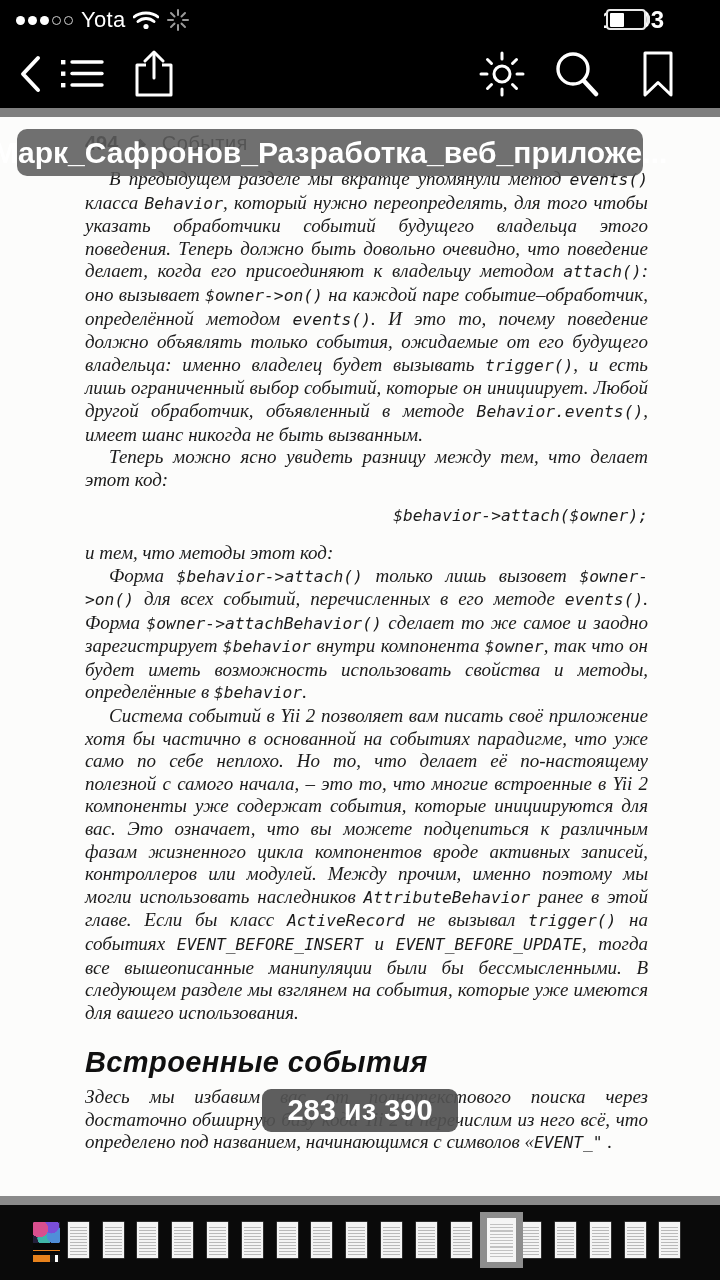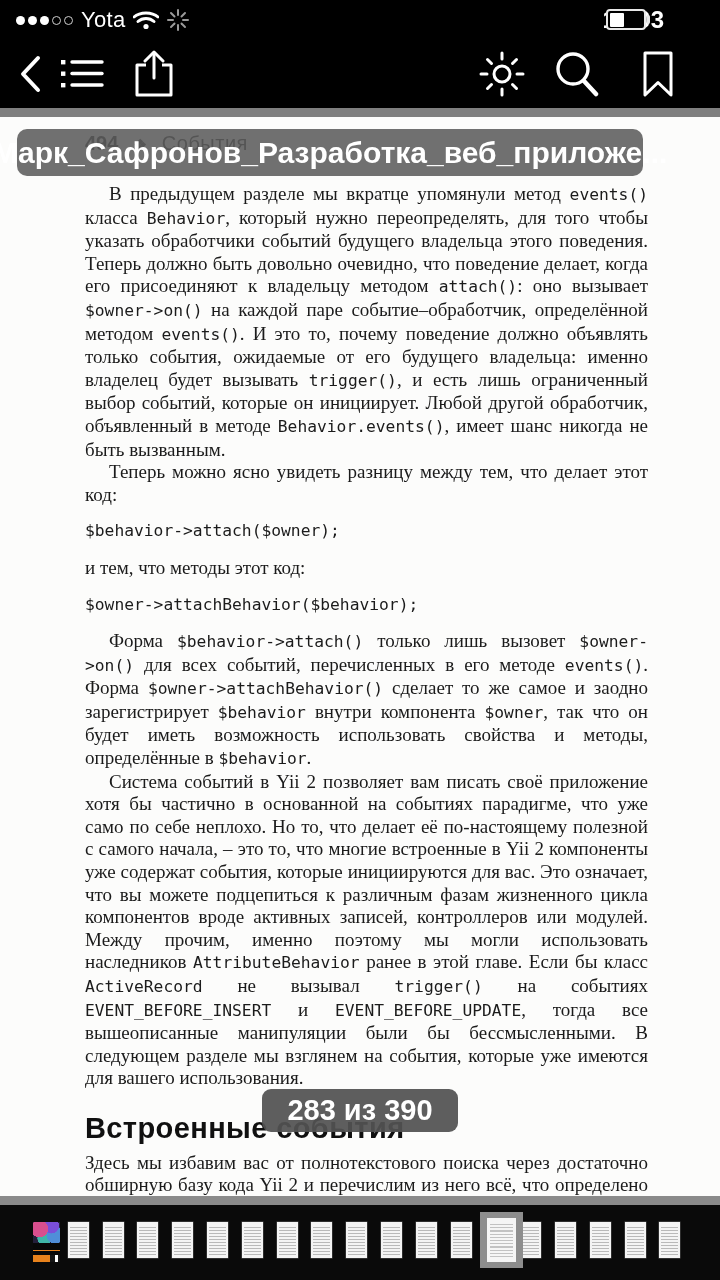--- a/index.html
+++ b/index.html
@@ -30,27 +30,27 @@
   .gap-top{position:absolute;top:108px;left:0;width:720px;height:9px;background:#7f7f7f;}
   .gap-bottom{position:absolute;top:1196px;left:0;width:720px;height:9px;background:#8a8a8a;}
 
   
   .page-view{position:absolute;top:117px;left:0;width:720px;height:1079px;background:#fcfcfb;}
   .page-inner{padding:15px 72px 0 85px;}
   .page-header{display:flex;align-items:baseline;gap:15px;height:28px;
                color:#3c3c3c;font-weight:700;font-size:20px;}
   .page-header .sep{font-size:15px;color:#4a4a4a;}
   .page-header .chapter{font-weight:400;letter-spacing:.5px;}
-  .page-body{margin-top:23px;font-family:"Liberation Serif",serif;font-size:19px;
-             line-height:22.6px;color:#1b1b1b;text-align:justify;}
+  .page-body{margin-top:8px;font-family:"Liberation Serif",serif;font-size:19px;
+             line-height:22.6px;color:#1b1b1b;text-align:justify;font-style:italic;}
   .page-body p.para{margin:0;}
   .page-body p.para.indent{text-indent:24px;}
   .code-inline{font-family:"DejaVu Sans Mono",monospace;font-size:16.3px;}
   pre.codeblock{margin:14px 0;font-family:"DejaVu Sans Mono",monospace;font-size:16.3px;
-                color:#1b1b1b;text-align:left;}
+                color:#1b1b1b;text-align:right;}
   h2.section-heading{margin:27px 0 12px;font-family:"Liberation Sans",sans-serif;
                      font-weight:700;font-size:29px;letter-spacing:.4px;color:#101010;text-align:left;}
 
   
   .filename-toast{position:absolute;left:17px;top:129px;width:626px;height:47px;border-radius:10px;
                   background:rgba(88,88,88,.86);display:flex;align-items:center;justify-content:center;z-index:5;}
   .filename-toast span{color:#fff;font-size:30px;font-weight:700;white-space:nowrap;}
 
   
   .page-indicator{position:absolute;left:262px;top:1089px;width:196px;height:43px;border-radius:9px;
@@ -181,21 +181,20 @@
       <div class="page-header">
         <span>494</span>
         <span class="sep">❖</span>
         <span class="chapter">События</span>
       </div>
       <div class="page-body" id="page-body">
           <p class="para indent"><span>В предыдущем разделе мы вкратце упомянули метод </span><span class="code-inline">events()</span><span> класса </span><span class="code-inline">Behavior</span><span>, который нужно переопределять, для того чтобы указать обработчики событий будущего владельца этого поведения. Теперь должно быть довольно очевидно, что поведение делает, когда его присоединяют к владельцу методом </span><span class="code-inline">attach()</span><span>: оно вызывает </span><span class="code-inline">$owner-&gt;on()</span><span> на каждой паре событие–обработчик, определённой методом </span><span class="code-inline">events()</span><span>. И это то, почему поведение должно объявлять только события, ожидаемые от его будущего владельца: именно владелец будет вызывать </span><span class="code-inline">trigger()</span><span>, и есть лишь ограниченный выбор событий, которые он инициирует. Любой другой обработчик, объявленный в методе </span><span class="code-inline">Behavior.events()</span><span>, имеет шанс никогда не быть вызванным.</span></p>
           <p class="para indent"><span>Теперь можно ясно увидеть разницу между тем, что делает этот код:</span></p>
           <pre class="codeblock">$behavior-&gt;attach($owner);</pre>
           <p class="para"><span>и тем, что методы этот код:</span></p>
-          <pre class="codeblock">$owner-&gt;attachBehavior($behavior);</pre>
           <p class="para indent"><span>Форма </span><span class="code-inline">$behavior-&gt;attach()</span><span> только лишь вызовет </span><span class="code-inline">$owner-&gt;on()</span><span> для всех событий, перечисленных в его методе </span><span class="code-inline">events()</span><span>. Форма </span><span class="code-inline">$owner-&gt;attachBehavior()</span><span> сделает то же самое и заодно зарегистрирует </span><span class="code-inline">$behavior</span><span> внутри компонента </span><span class="code-inline">$owner</span><span>, так что он будет иметь возможность использовать свойства и методы, определённые в </span><span class="code-inline">$behavior</span><span>.</span></p>
           <p class="para indent"><span>Система событий в Yii 2 позволяет вам писать своё приложение хотя бы частично в основанной на событиях парадигме, что уже само по себе неплохо. Но то, что делает её по-настоящему полезной с самого начала, – это то, что многие встроенные в Yii 2 компоненты уже содержат события, которые инициируются для вас. Это означает, что вы можете подцепиться к различным фазам жизненного цикла компонентов вроде активных записей, контроллеров или модулей. Между прочим, именно поэтому мы могли использовать наследников </span><span class="code-inline">AttributeBehavior</span><span> ранее в этой главе. Если бы класс </span><span class="code-inline">ActiveRecord</span><span> не вызывал </span><span class="code-inline">trigger()</span><span> на событиях </span><span class="code-inline">EVENT_BEFORE_INSERT</span><span> и </span><span class="code-inline">EVENT_BEFORE_UPDATE</span><span>, тогда все вышеописанные манипуляции были бы бессмысленными. В следующем разделе мы взглянем на события, которые уже имеются для вашего использования.</span></p>
           <h2 class="section-heading">Встроенные события</h2>
           <p class="para"><span>Здесь мы избавим вас от полнотекстового поиска через достаточно обширную базу кода Yii 2 и перечислим из него всё, что определено под названием, начинающимся с символов «</span><span class="code-inline">EVENT_"</span><span> .</span></p>
         </div>
     </div>
   </div>
 
   <div class="filename-toast">
     <span>Марк_Сафронов_Разработка_веб_приложе...</span>

